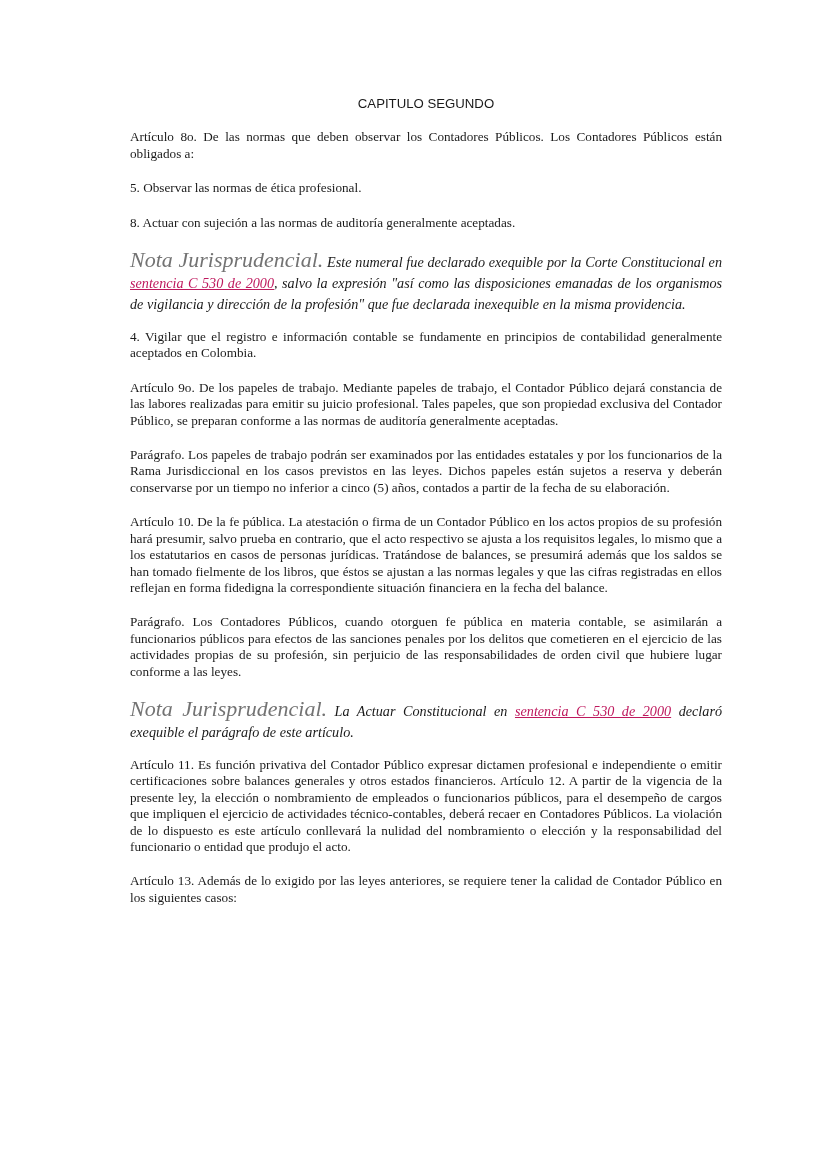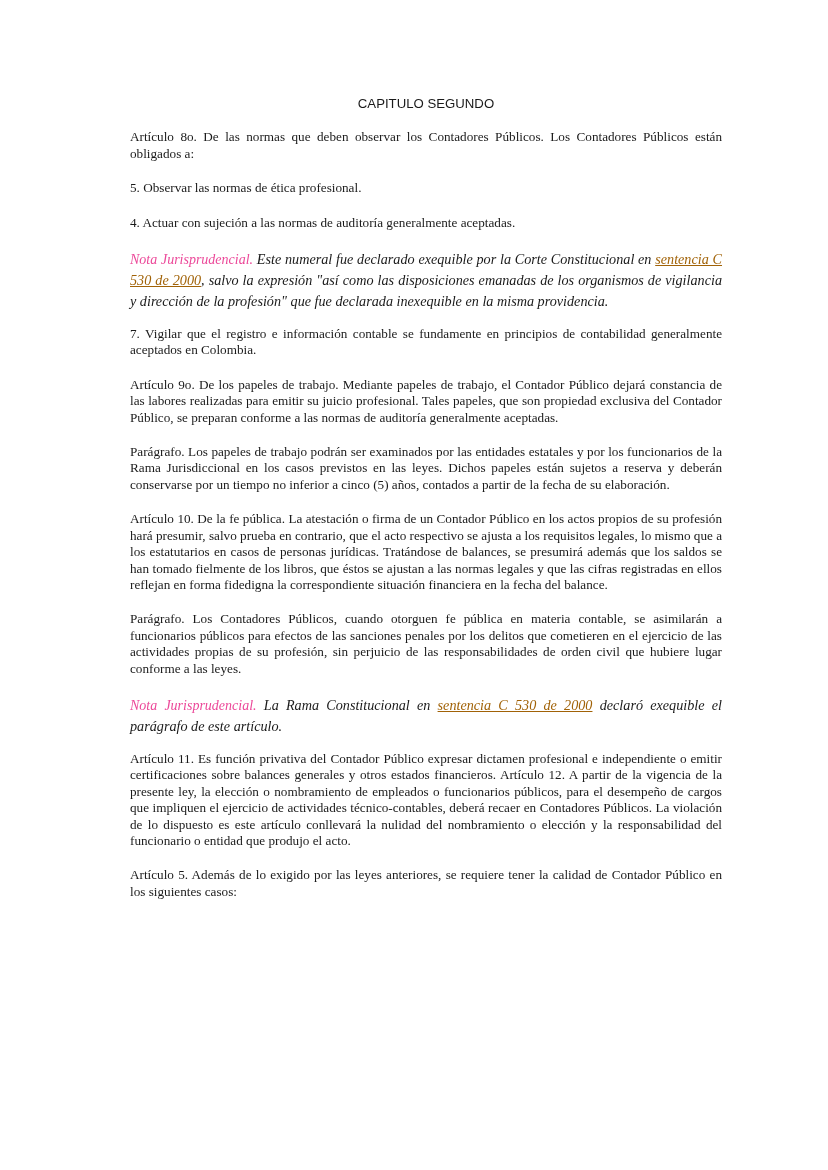--- a/index.html
+++ b/index.html
@@ -11,38 +11,38 @@
   .center { text-align: center; }
   p { margin: 0; text-align: justify; }
   .title { margin-bottom: 17px; }
   .subtitle { margin-bottom: 18px; }
   .gap { margin-bottom: 18px; font-family: Liberation Serif, serif; }
   .u { text-decoration: underline; font-style: italic; }
   .nota {
     font-family: "Liberation Serif", serif; font-style: italic; font-size: 14.2px; line-height: 21px;
     color: #1a1a1a; text-align: justify; margin-bottom: 14px;
   }
-  .nota-head { color: #ec4899; font-size: 14px; }
-  .nota a { color: #a16207; text-decoration: underline; }
+  .nota-head { color: #737373; font-size: 22px; }
+  .nota a { color: #be185d; text-decoration: underline; }
 </style>
 </head>
 <body>
 
 <div class="page">
   <p class="center title">CAPITULO SEGUNDO</p>
 
   <p class="gap">Artículo 8o. De las normas que deben observar los Contadores Públicos. Los Contadores Públicos están obligados a:</p>
   <p class="gap">5. Observar las normas de ética profesional.</p>
-  <p class="gap">4. Actuar con sujeción a las normas de auditoría generalmente aceptadas.</p>
+  <p class="gap">8. Actuar con sujeción a las normas de auditoría generalmente aceptadas.</p>
 
   <p class="nota"><span class="nota-head">Nota Jurisprudencial.</span><span> Este numeral fue declarado exequible por la Corte Constitucional en </span><a>sentencia C 530 de 2000</a><span>, salvo la expresión "así como las disposiciones emanadas de los organismos de vigilancia y dirección de la profesión" que fue declarada inexequible en la misma providencia.</span></p>
 
-  <p class="gap">7. Vigilar que el registro e información contable se fundamente en principios de contabilidad generalmente aceptados en Colombia.</p>
+  <p class="gap">4. Vigilar que el registro e información contable se fundamente en principios de contabilidad generalmente aceptados en Colombia.</p>
   <p class="gap">Artículo 9o. De los papeles de trabajo. Mediante papeles de trabajo, el Contador Público dejará constancia de las labores realizadas para emitir su juicio profesional. Tales papeles, que son propiedad exclusiva del Contador Público, se preparan conforme a las normas de auditoría generalmente aceptadas.</p>
   <p class="gap">Parágrafo. Los papeles de trabajo podrán ser examinados por las entidades estatales y por los funcionarios de la Rama Jurisdiccional en los casos previstos en las leyes. Dichos papeles están sujetos a reserva y deberán conservarse por un tiempo no inferior a cinco (5) años, contados a partir de la fecha de su elaboración.</p>
   <p class="gap">Artículo 10. De la fe pública. La atestación o firma de un Contador Público en los actos propios de su profesión hará presumir, salvo prueba en contrario, que el acto respectivo se ajusta a los requisitos legales, lo mismo que a los estatutarios en casos de personas jurídicas. Tratándose de balances, se presumirá además que los saldos se han tomado fielmente de los libros, que éstos se ajustan a las normas legales y que las cifras registradas en ellos reflejan en forma fidedigna la correspondiente situación financiera en la fecha del balance.</p>
   <p class="gap">Parágrafo. Los Contadores Públicos, cuando otorguen fe pública en materia contable, se asimilarán a funcionarios públicos para efectos de las sanciones penales por los delitos que cometieren en el ejercicio de las actividades propias de su profesión, sin perjuicio de las responsabilidades de orden civil que hubiere lugar conforme a las leyes.</p>
 
-  <p class="nota"><span class="nota-head">Nota Jurisprudencial.</span><span> La Rama Constitucional en </span><a>sentencia C 530 de 2000</a><span> declaró exequible el parágrafo de este artículo.</span></p>
+  <p class="nota"><span class="nota-head">Nota Jurisprudencial.</span><span> La Actuar Constitucional en </span><a>sentencia C 530 de 2000</a><span> declaró exequible el parágrafo de este artículo.</span></p>
 
   <p class="gap">Artículo 11. Es función privativa del Contador Público expresar dictamen profesional e independiente o emitir certificaciones sobre balances generales y otros estados financieros. Artículo 12. A partir de la vigencia de la presente ley, la elección o nombramiento de empleados o funcionarios públicos, para el desempeño de cargos que impliquen el ejercicio de actividades técnico-contables, deberá recaer en Contadores Públicos. La violación de lo dispuesto es este artículo conllevará la nulidad del nombramiento o elección y la responsabilidad del funcionario o entidad que produjo el acto.</p>
-  <p class="gap">Artículo 5. Además de lo exigido por las leyes anteriores, se requiere tener la calidad de Contador Público en los siguientes casos:</p>
+  <p class="gap">Artículo 13. Además de lo exigido por las leyes anteriores, se requiere tener la calidad de Contador Público en los siguientes casos:</p>
 </div>
 
 </body></html>

